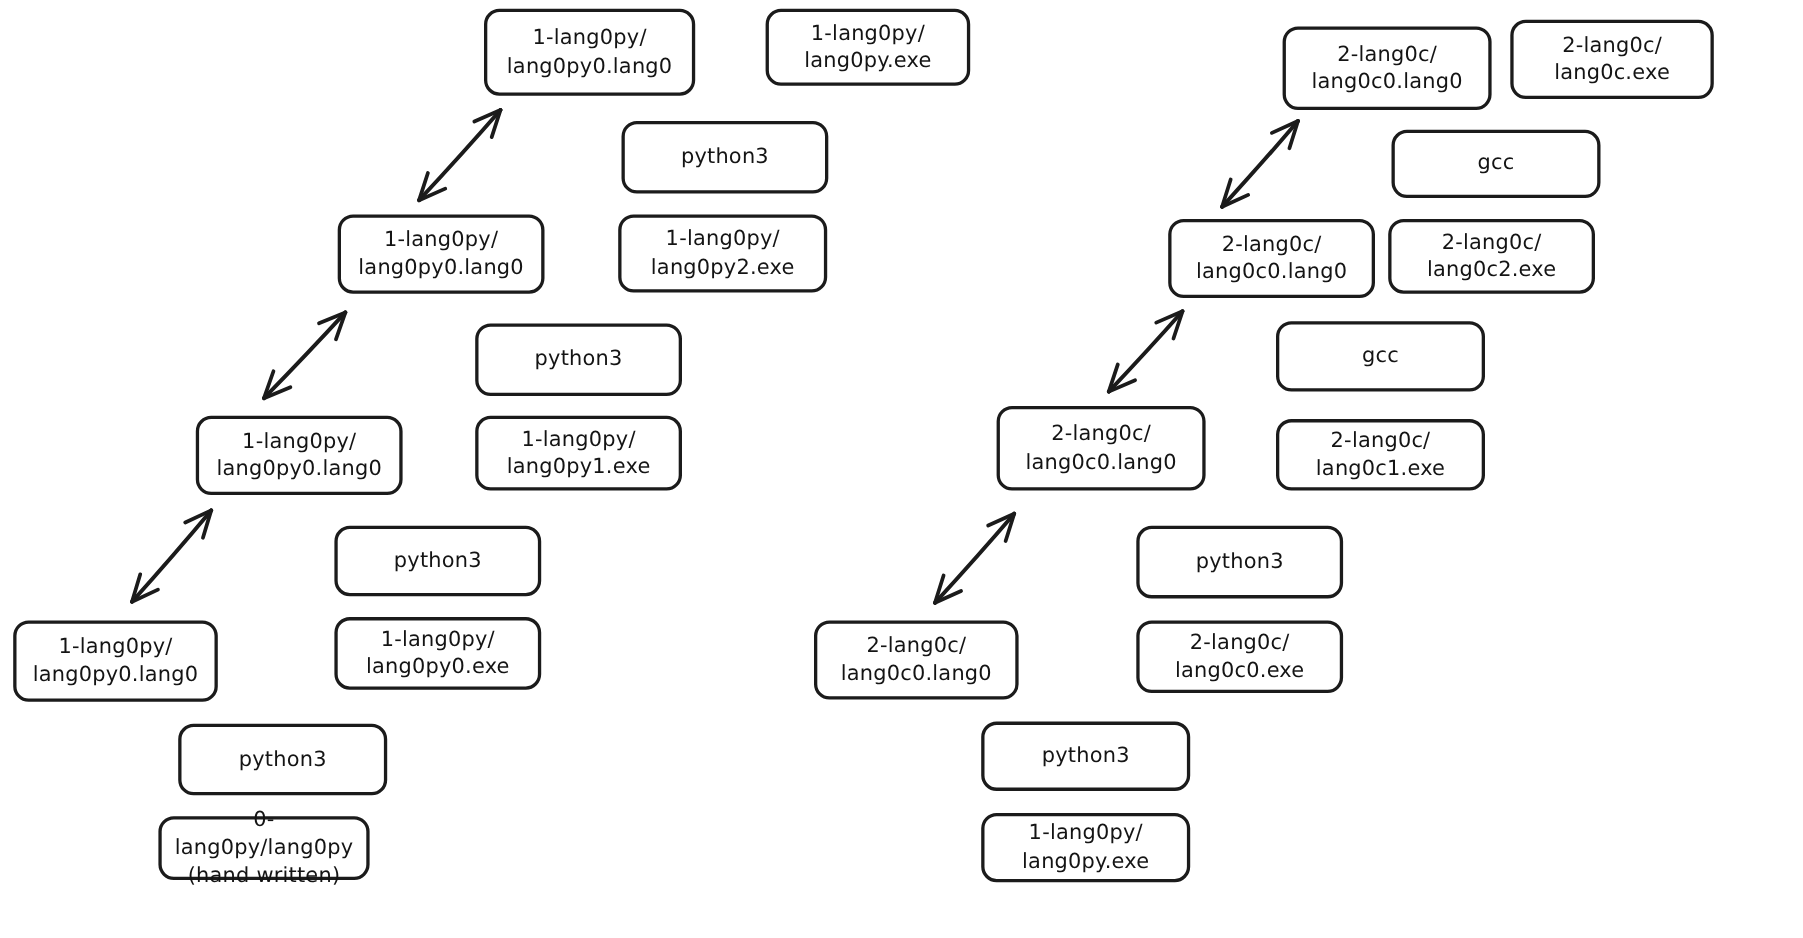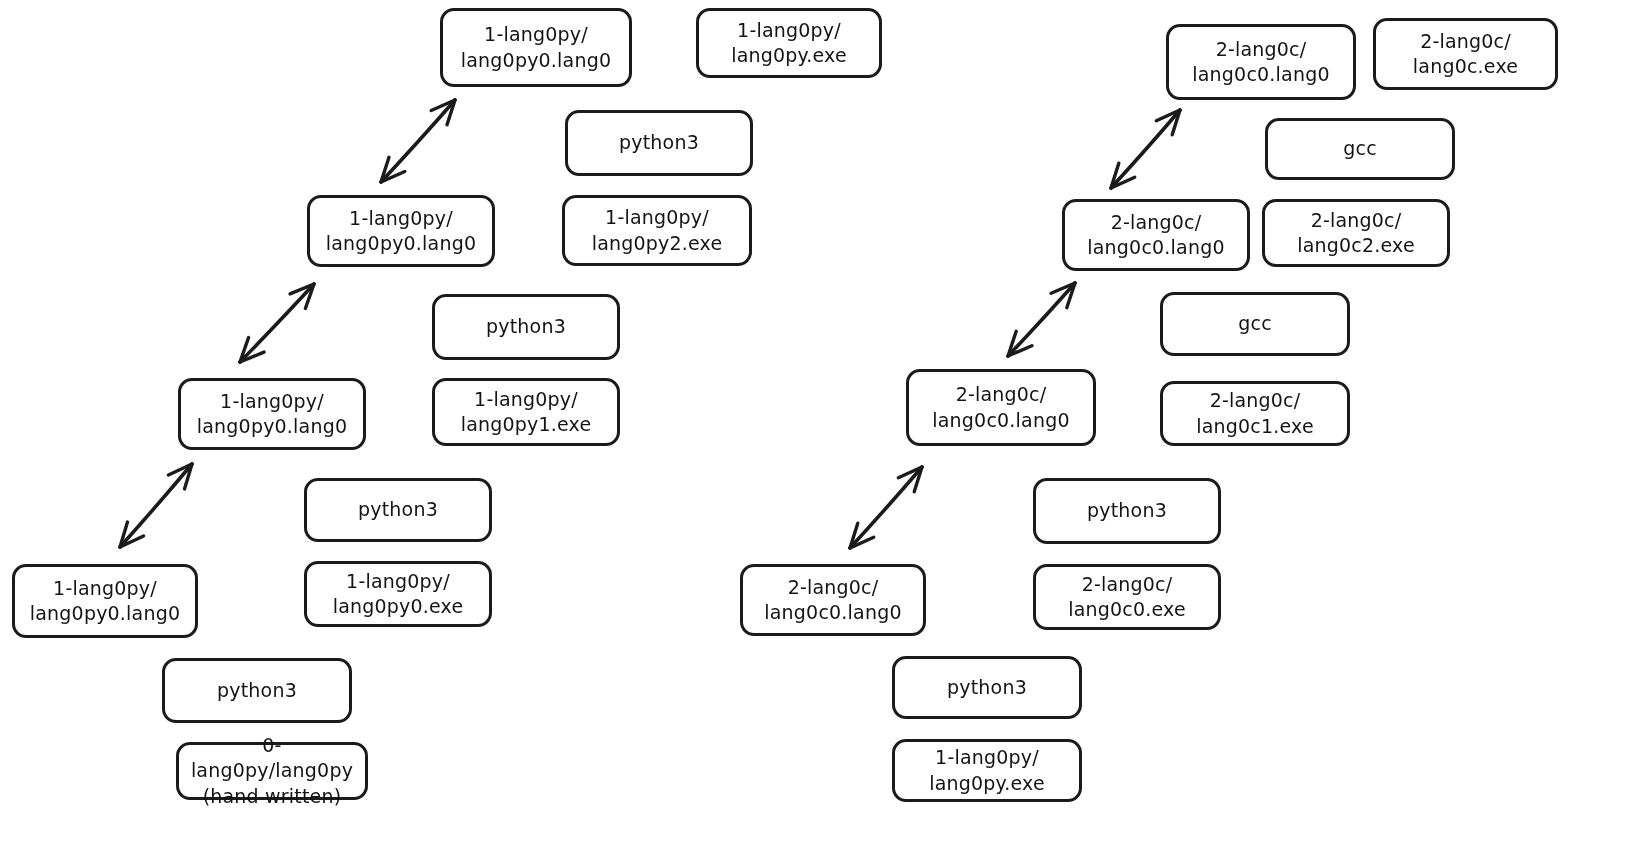--- a/index.html
+++ b/index.html
@@ -110,21 +110,21 @@
       <div class="node" style="left: 432px; top: 378px; width: 188px; height: 68px;"><span class="lbl">1-lang0py/
 lang0py1.exe</span></div>
       <div class="node" style="left: 178px; top: 378px; width: 188px; height: 72px;"><span class="lbl">1-lang0py/
 lang0py0.lang0</span></div>
       <div class="node" style="left: 304px; top: 478px; width: 188px; height: 64px;"><span class="lbl">python3</span></div>
       <div class="node" style="left: 304px; top: 561px; width: 188px; height: 66px;"><span class="lbl">1-lang0py/
 lang0py0.exe</span></div>
       <div class="node" style="left: 12px; top: 564px; width: 186px; height: 74px;"><span class="lbl">1-lang0py/
 lang0py0.lang0</span></div>
       <div class="node" style="left: 162px; top: 658px; width: 190px; height: 65px;"><span class="lbl">python3</span></div>
-      <div class="node" style="left: 176px; top: 742px; width: 192px; height: 58px;"><span class="lbl">0-lang0py/lang0py
+      <div class="node" style="left: 144px; top: 742px; width: 192px; height: 58px;"><span class="lbl">0-lang0py/lang0py
 (hand written)</span></div>
       <div class="node" style="left: 1166px; top: 24px; width: 190px; height: 76px;"><span class="lbl">2-lang0c/
 lang0c0.lang0</span></div>
       <div class="node" style="left: 1373px; top: 18px; width: 185px; height: 72px;"><span class="lbl">2-lang0c/
 lang0c.exe</span></div>
       <div class="node" style="left: 1265px; top: 118px; width: 190px; height: 62px;"><span class="lbl">gcc</span></div>
       <div class="node" style="left: 1262px; top: 199px; width: 188px; height: 68px;"><span class="lbl">2-lang0c/
 lang0c2.exe</span></div>
       <div class="node" style="left: 1062px; top: 199px; width: 188px; height: 72px;"><span class="lbl">2-lang0c/
 lang0c0.lang0</span></div>

